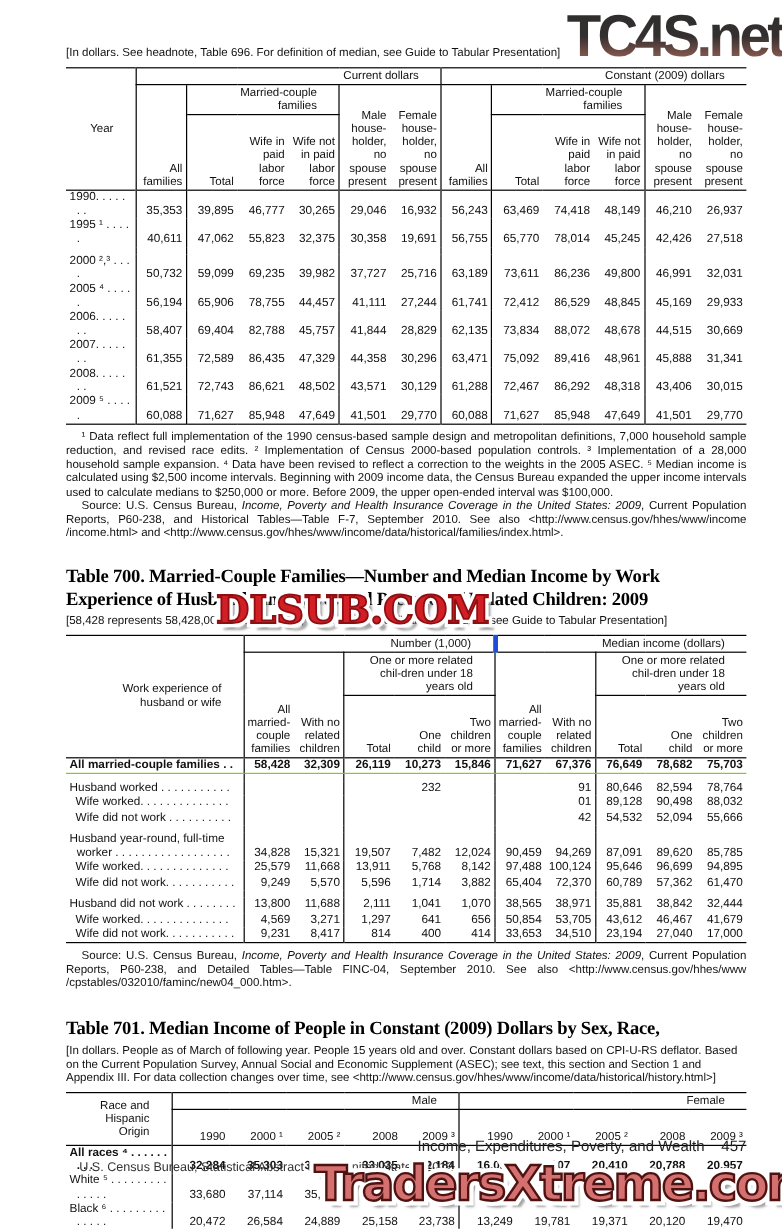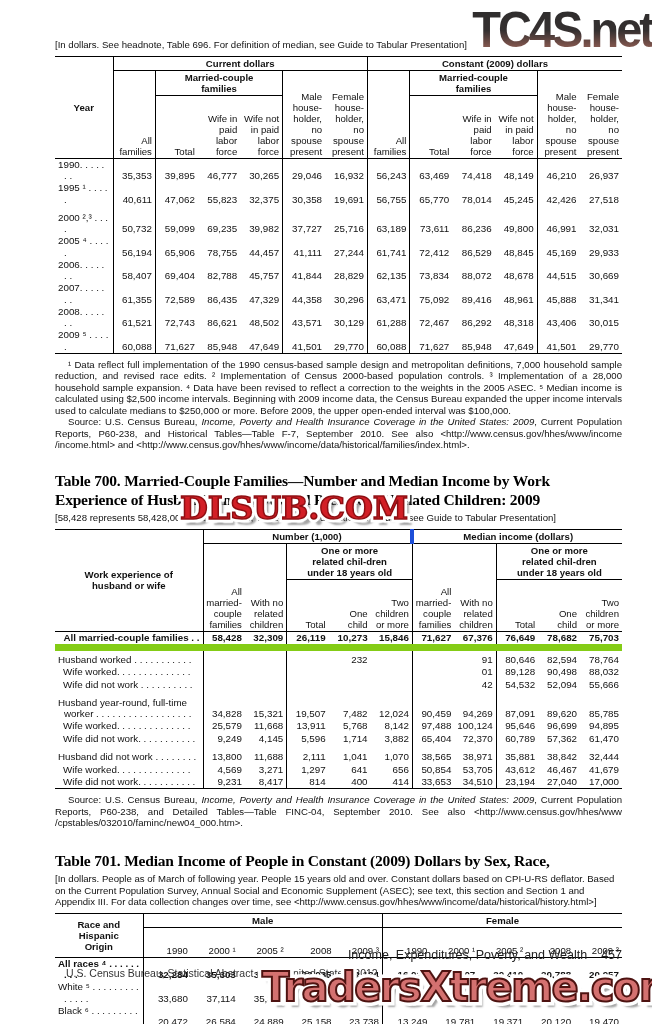--- a/index.html
+++ b/index.html
@@ -11,26 +11,26 @@
   .headnote { font-size:9.6px; line-height:1.2; margin-top:3px; color:#111; }
   .footnote-block { margin-top:5px; }
   .footnote-block p { font-size:9.6px; line-height:1.2; text-align:justify; text-indent:13px; color:#111; }
   .section { margin-bottom:0; }
 
   
   table { border-collapse:collapse; table-layout:fixed; width:567px; margin-top:5px;
           border-top:1.5px solid #000; border-bottom:1.5px solid #000; font-size:9.8px; }
   th, td { font-weight:normal; padding:0 3px 1px 0; vertical-align:bottom; text-align:right; line-height:1.15; }
   th { font-size:9.6px; }
-  thead th.sp { text-align:center; vertical-align:middle; padding:1px 18px;font-weight:bold; }
+  thead th.sp { text-align:right; vertical-align:middle; padding:1px 18px; }
   thead th { padding-top:17px; }
   tbody td { height:12.4px; white-space:nowrap; }
   tbody tr:first-child td { border-top:1px solid #000; }
   tr.spacer td { height:6px; }
-  tr.rule td { border-bottom:7px solid #84cc16;text-align:right; }
+  tr.rule td { border-bottom:1px solid #84cc16; }
   tr.bold td { font-weight:bold; }
   td.stub { text-align:left; padding-left:9px; text-indent:-6px; white-space:normal; }
   td.stub.ind { padding-left:14px; }
   .br { border-right:1px solid #000; }
   .bb { border-bottom:1px solid #000; }
 
   
   #t699 tbody td:nth-child(1), #t699 tbody td:nth-child(2), #t699 tbody td:nth-child(5),
   #t699 tbody td:nth-child(7), #t699 tbody td:nth-child(8), #t699 tbody td:nth-child(11) { border-right:1px solid #000; }
   #t700 tbody td:nth-child(1), #t700 tbody td:nth-child(3), #t700 tbody td:nth-child(6),
@@ -383,21 +383,21 @@
             <td>8,142</td>
             <td>97,488</td>
             <td>100,124</td>
             <td>95,646</td>
             <td>96,699</td>
             <td>94,895</td>
           </tr>
           <tr class="">
             <td class="stub ind">Wife did not work. . . . . . . . . . .</td>
             <td>9,249</td>
-            <td>4,145</td>
+            <td>5,570</td>
             <td>5,596</td>
             <td>1,714</td>
             <td>3,882</td>
             <td>65,404</td>
             <td>72,370</td>
             <td>60,789</td>
             <td>57,362</td>
             <td>61,470</td>
           </tr>
           <tr class="spacer">

